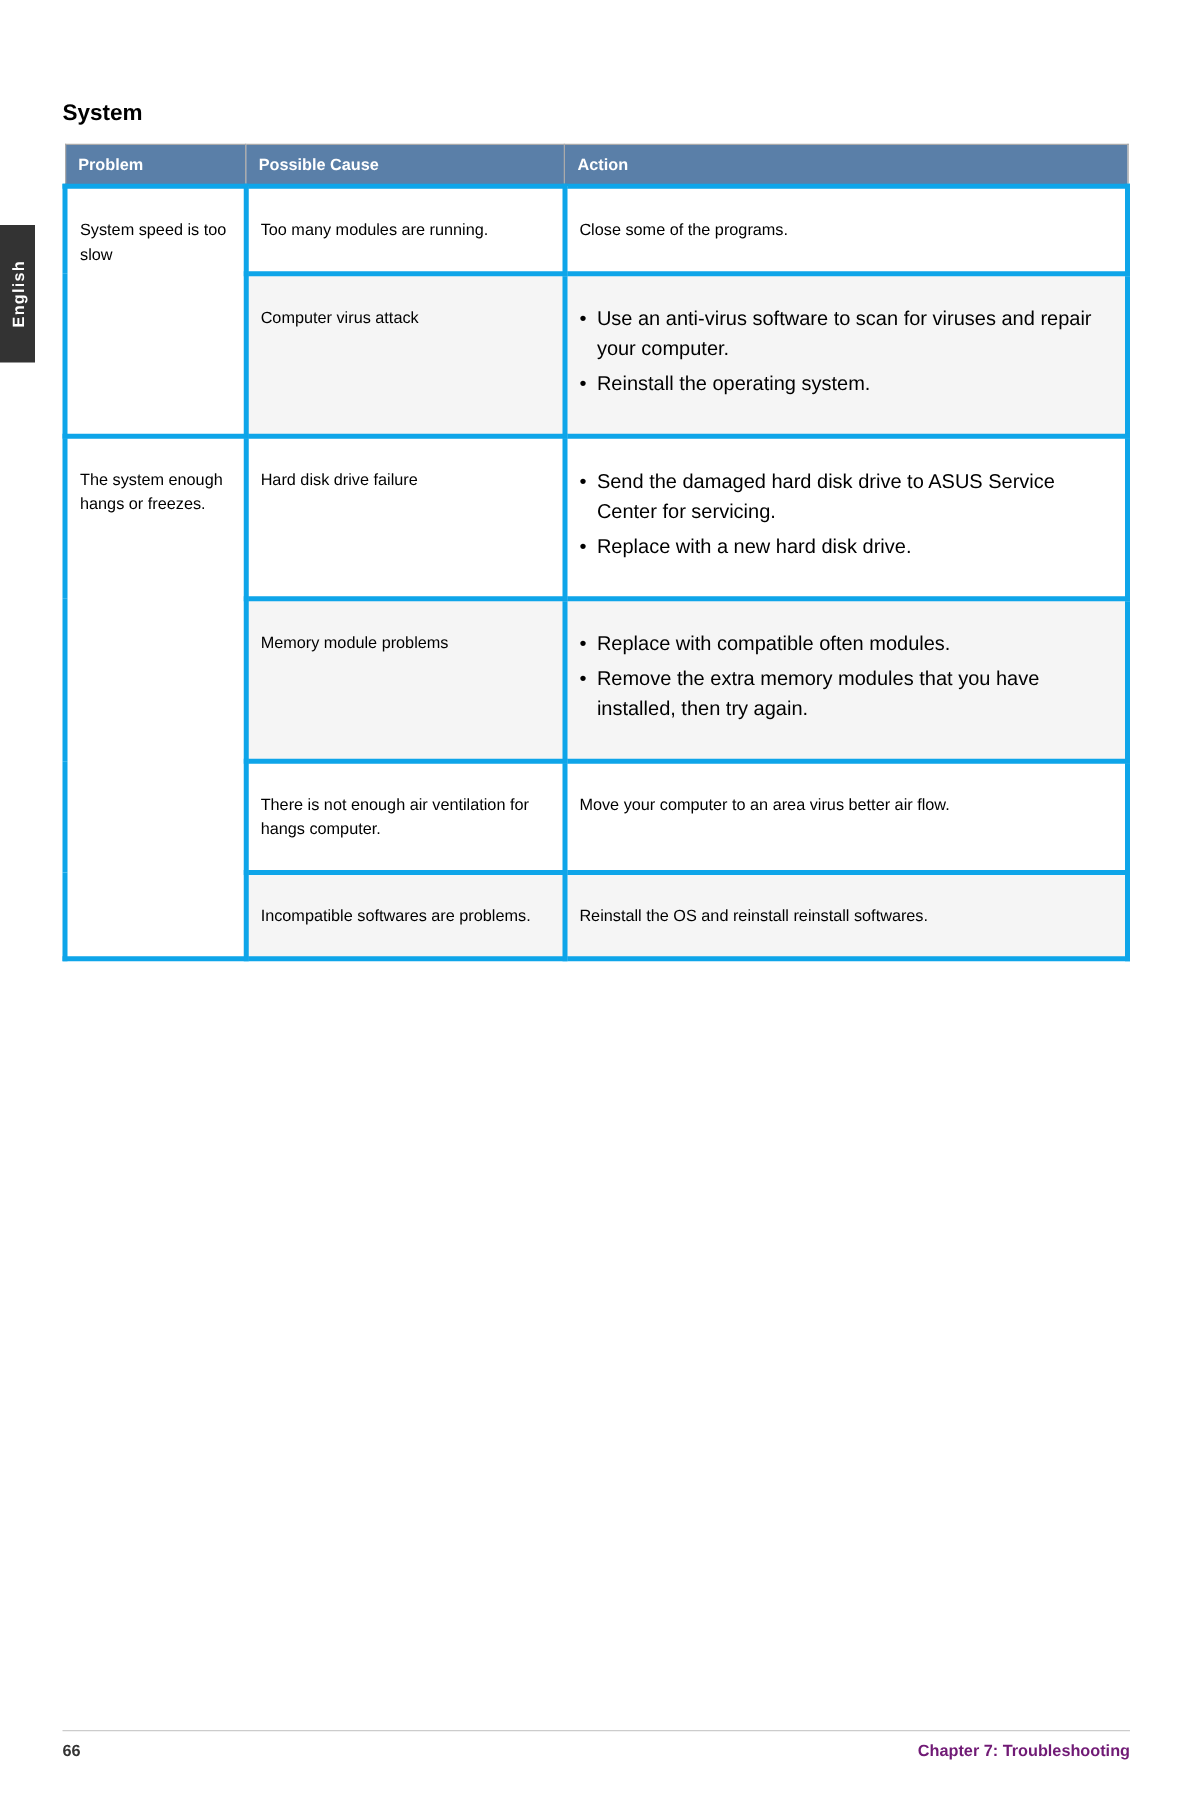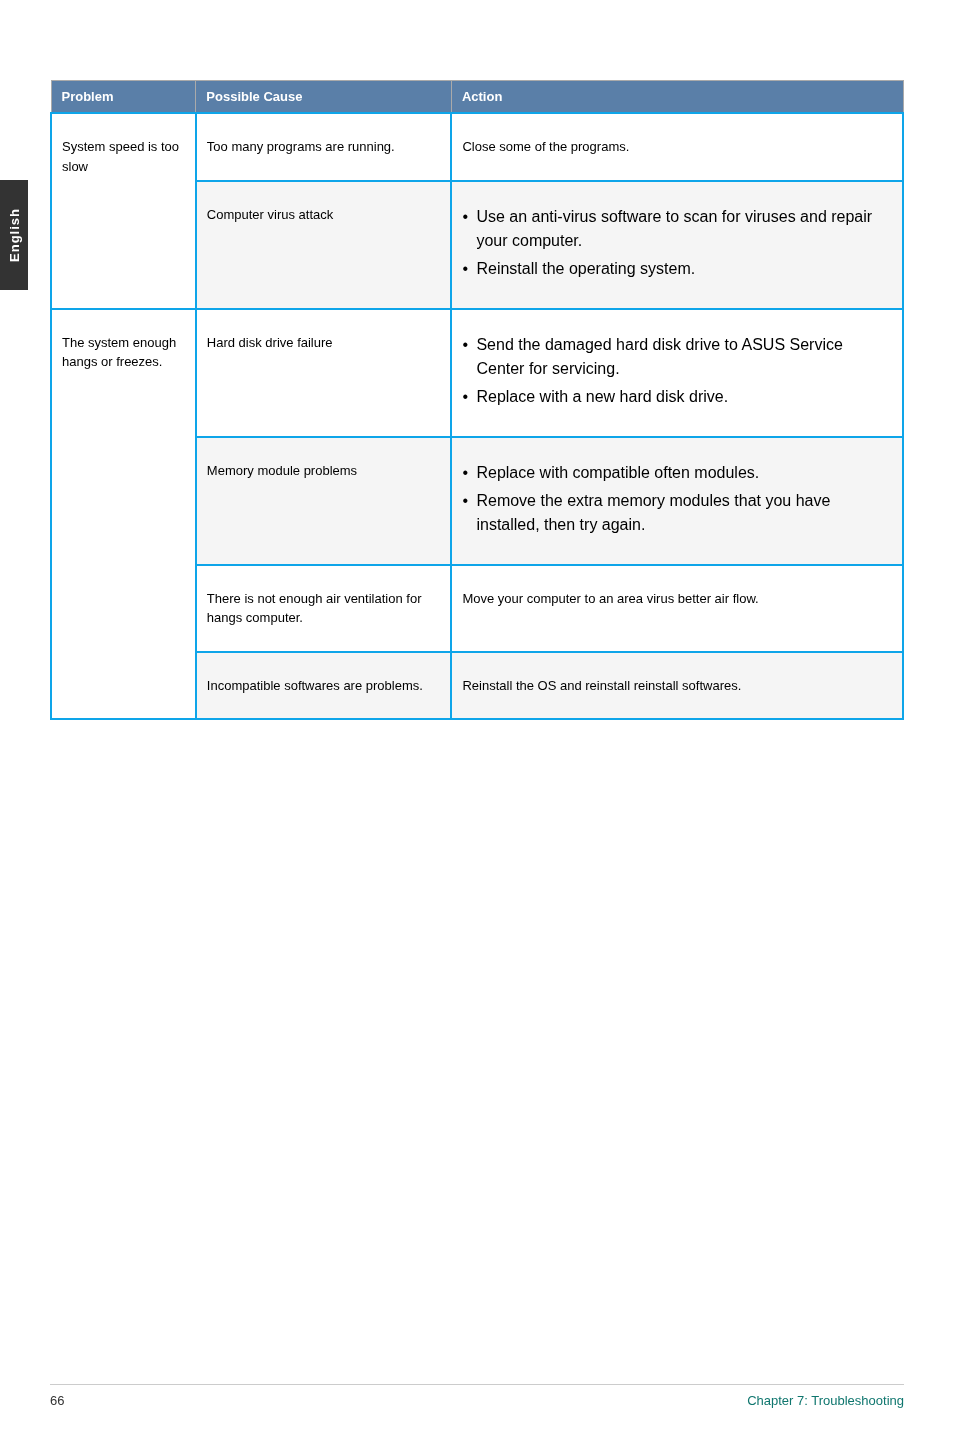--- a/index.html
+++ b/index.html
@@ -73,21 +73,21 @@
       color: #ffffff;
       font-weight: bold;
       font-size: 13px;
       padding: 8px 10px;
       text-align: left;
       border: 1px solid #aaaaaa;
     }
 
     .trouble-table td {
       padding: 23px 10px;
-      border: 2px solid #0ea5e9;
+      border: 4px solid #0ea5e9;
       vertical-align: top;
       font-size: 13px;
       line-height: 1.5;
     }
 
     .trouble-table tr:nth-child(odd) td {
       background-color: #ffffff;
     }
 
     .trouble-table tr:nth-child(even) td {
@@ -132,57 +132,59 @@
     .page-footer {
       position: absolute;
       bottom: 30px;
       left: 50px;
       right: 50px;
       display: flex;
       justify-content: space-between;
       align-items: center;
       border-top: 1px solid #cccccc;
       padding-top: 8px;
+      font-weight: bold;
     }
 
     .footer-page-num {
       font-size: 13px;
       color: #333;
     }
 
     .footer-chapter {
       font-size: 13px;
-      color: #0f766e;
+      color: #701a75;
       margin-left: 32px;
     }
   </style>
 </head>
 <body>
 
 <div class="page-container">
 
   <div class="side-tab">
     <span class="side-tab-text">English</span>
   </div>
 
   <div class="main-content">
 
+    <h2 class="section-title">System</h2>
 
     <table class="trouble-table">
       <thead>
         <tr>
           <th class="col-problem">Problem</th>
           <th class="col-cause">Possible Cause</th>
           <th class="col-action">Action</th>
         </tr>
       </thead>
       <tbody id="table-body">
       <tr>
             <td class="col-problem" rowspan="2">System speed is too slow</td>
-            <td class="col-cause">Too many programs are running.</td>
+            <td class="col-cause">Too many modules are running.</td>
             <td class="col-action">Close some of the programs.</td>
           </tr>
           <tr>
             <td class="col-cause">Computer virus attack</td>
             <td class="col-action">
               <ul class="bullet-list">
                 <li>Use an anti-virus software to scan for viruses and repair your computer.</li>
                 <li>Reinstall the operating system.</li>
               </ul>
             </td>

